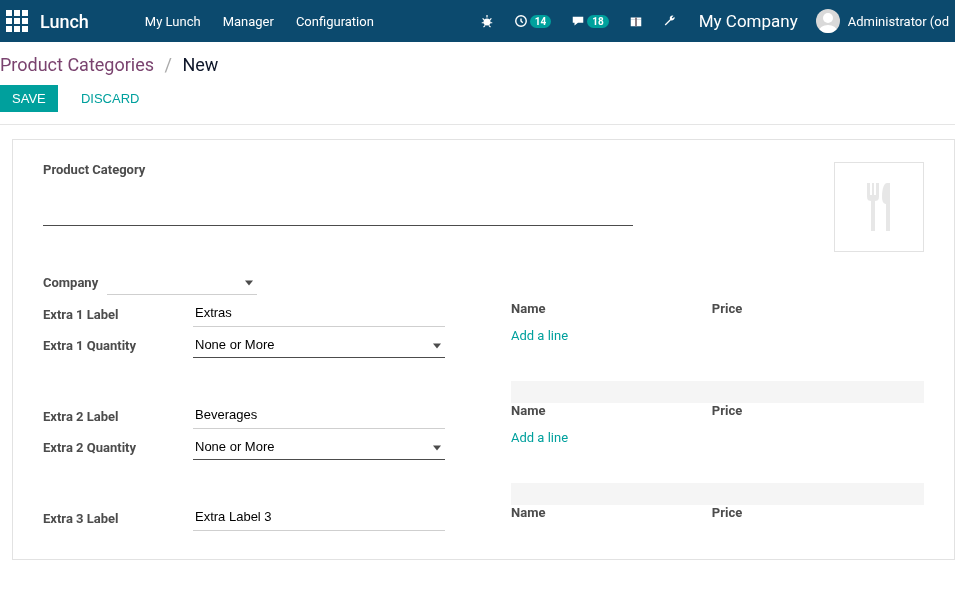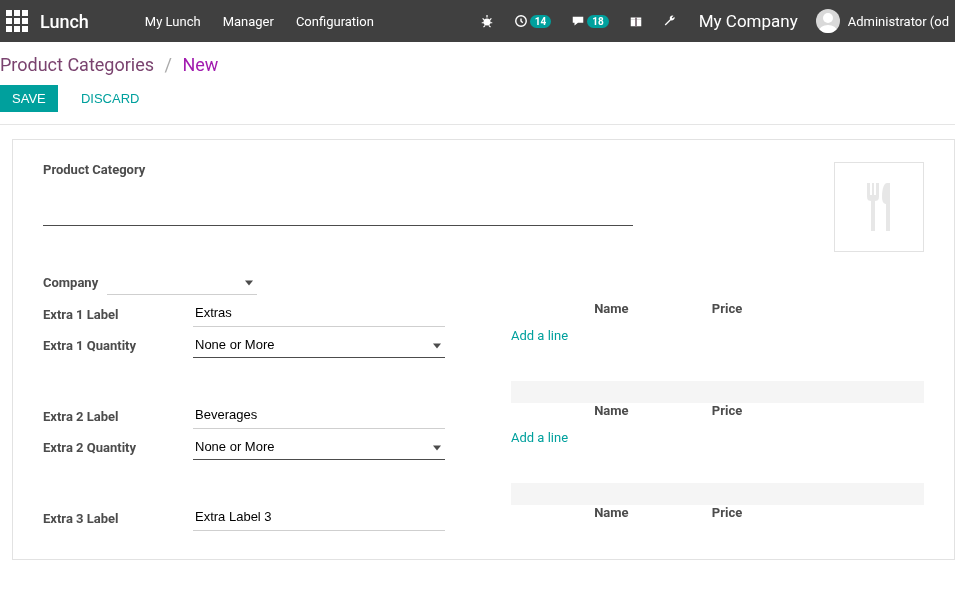--- a/index.html
+++ b/index.html
@@ -1,38 +1,38 @@
 <!DOCTYPE html>
 <html><head>
 <meta charset="utf-8">
 <style>
   * { box-sizing: border-box; margin: 0; padding: 0; }
   body { font-family: -apple-system, BlinkMacSystemFont, "Segoe UI", Roboto, Helvetica, Arial, sans-serif; font-size: 13px; color: #4c4c4c; background: #fff; width: 955px; height: 610px; overflow: hidden; }
 
   
-  .navbar { background: #404040; height: 42px; display: flex; align-items: center; color: #fff; padding: 0 6px 0 0; }
+  .navbar { background: #0c4a6e; height: 42px; display: flex; align-items: center; color: #fff; padding: 0 6px 0 0; }
   .nav-apps { width: 22px; height: 22px; margin: 0 12px 0 6px; display: flex; flex-wrap: wrap; gap: 2px; cursor: pointer; }
   .nav-apps span { width: 6px; height: 6px; background: #fff; }
   .nav-brand { font-size: 18px; font-weight: 500; margin-right: 56px; }
   .nav-link { font-size: 13px; margin-right: 22px; cursor: pointer; }
   .nav-spacer { flex: 1; }
   .nav-icon { margin: 0 10px; position: relative; cursor: pointer; display: flex; align-items: center; }
   .badge { background: #00a09d; color: #fff; font-size: 10px; font-weight: 700; padding: 1px 5px; border-radius: 8px; margin-left: 2px; }
   .nav-company { margin: 0 12px; font-size: 17px; }
   .nav-user { display: flex; align-items: center; margin-left: 6px; }
   .avatar { width: 24px; height: 24px; border-radius: 50%; background: #d9d9d9; margin-right: 8px; position: relative; overflow: hidden; }
   .avatar::before { content: ""; position: absolute; top: 4px; left: 7px; width: 10px; height: 10px; background: #fff; border-radius: 50%; }
   .avatar::after { content: ""; position: absolute; bottom: -4px; left: 3px; width: 18px; height: 12px; background: #fff; border-radius: 50% 50% 0 0; }
 
   
   .controlbar { padding: 12px 0 0 0; border-bottom: 1px solid #e5e5e5; }
   .breadcrumb { font-size: 18px; padding: 0 0 10px 0; }
   .breadcrumb .bc-link { color: #7a436f; cursor: pointer; }
   .breadcrumb .bc-sep { color: #aaa; margin: 0 6px; }
-  .breadcrumb .bc-current { color: #a21caf; margin-top: 38px; }
+  .breadcrumb .bc-current { color: #0f172a; margin-top: 38px; }
   .btnrow { padding: 0 0 12px 0; }
   .btn-primary { background: #00a09d; color: #fff; border: none; padding: 6px 12px; font-size: 13px; font-weight: 400; cursor: pointer; }
   .btn-secondary { background: transparent; color: #00a09d; border: none; padding: 6px 12px; font-size: 13px; font-weight: 500; cursor: pointer; margin-left: 8px; }
 
   
   .sheet-wrap { padding: 14px 0 0 12px; }
   .sheet { background: #fff; border: 1px solid #e2e2e2; padding: 22px 30px; width: 100%; }
   .sheet-head { display: flex; justify-content: space-between; align-items: flex-start; margin-bottom: 18px; }
   .sheet-head-left { flex: 1; margin-right: 40px; }
   .label-strong { font-weight: 700; font-size: 13px; margin-bottom: 6px; display: block; }
@@ -49,21 +49,21 @@
   .sel-wrap .field-select { width: 100%; }
   .company-row .field-label { width: 64px; }
   .company-row .sel-wrap { flex: 0 0 150px; }
   .company-row .field-select { border-bottom: 1px solid #cfcfcf; }
 
   .extras-block { display: flex; gap: 66px; }
   .extras-left { flex: 0 0 402px; }
   .extras-right { flex: 1; }
 
   .mini-table { width: 100%; border-collapse: collapse; }
-  .mini-table th { text-align: center; font-weight: 700; font-size: 13px; padding: 0 0 8px 0; }
+  .mini-table th { text-align: left; font-weight: 700; font-size: 13px; padding: 0 0 8px 0; }
   .mini-table th.price { text-align: left; padding-right: 6px; }
   .mini-table td { font-size: 13px; padding: 4px 0; }
   .add-line { color: #00a09d; cursor: pointer; }
   .ghost-row td { height: 34px; }
   .stripe-row td { background: #f5f5f5; height: 22px; }
 </style>
 </head>
 <body>
 
 <div class="navbar">

